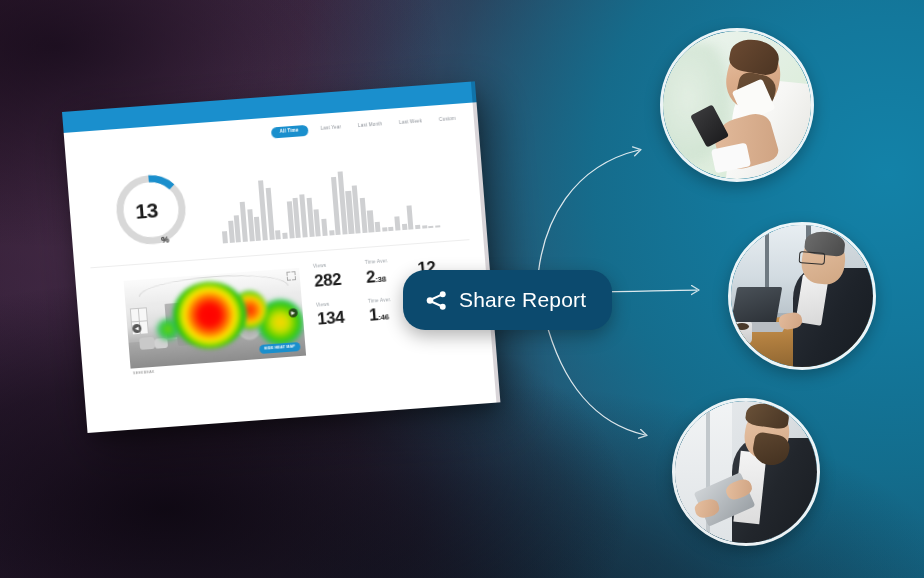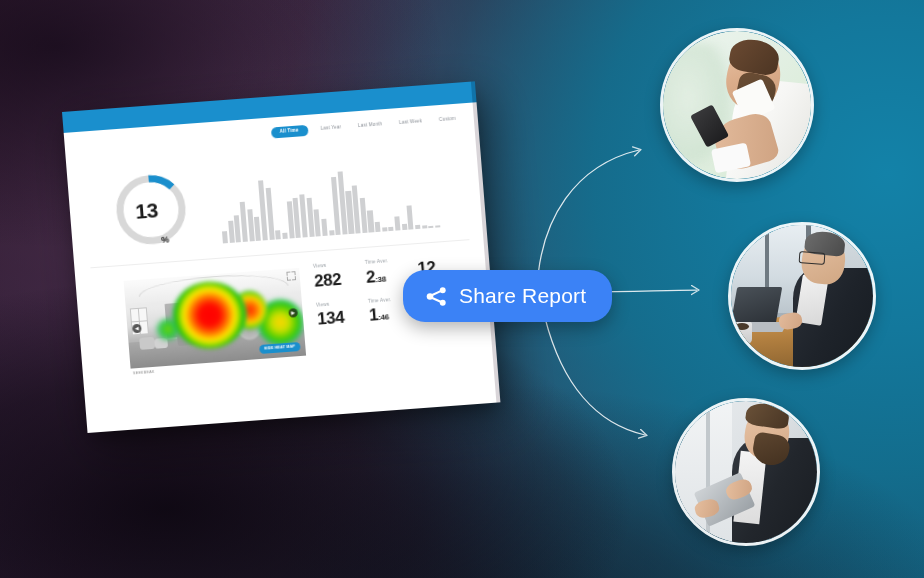--- a/index.html
+++ b/index.html
@@ -206,21 +206,21 @@
     font-size:4.6px;color:#9aa0a6;letter-spacing:0.2px;margin-bottom:3px;line-height:1;
   }
   .stat-value{
     font-size:17px;font-weight:bold;color:#1b1b1b;line-height:1;letter-spacing:-0.4px;
   }
   .stat-value small{font-size:8px;vertical-align:baseline;}
 
   
   #share-btn{
     position:absolute;left:403px;top:270px;
-    height:52px;border-radius:22px;background:#3b82f6;
+    height:60px;border-radius:22px;background:#0c4a6e;
     display:flex;align-items:center;gap:11px;
     padding:0 26px 0 22px;
     box-shadow:0 6px 18px rgba(0,0,0,0.30);
     cursor:pointer;
   }
   #share-btn .lbl{
     color:#ffffff;font-size:21px;letter-spacing:0.2px;white-space:nowrap;
   }
 
   

